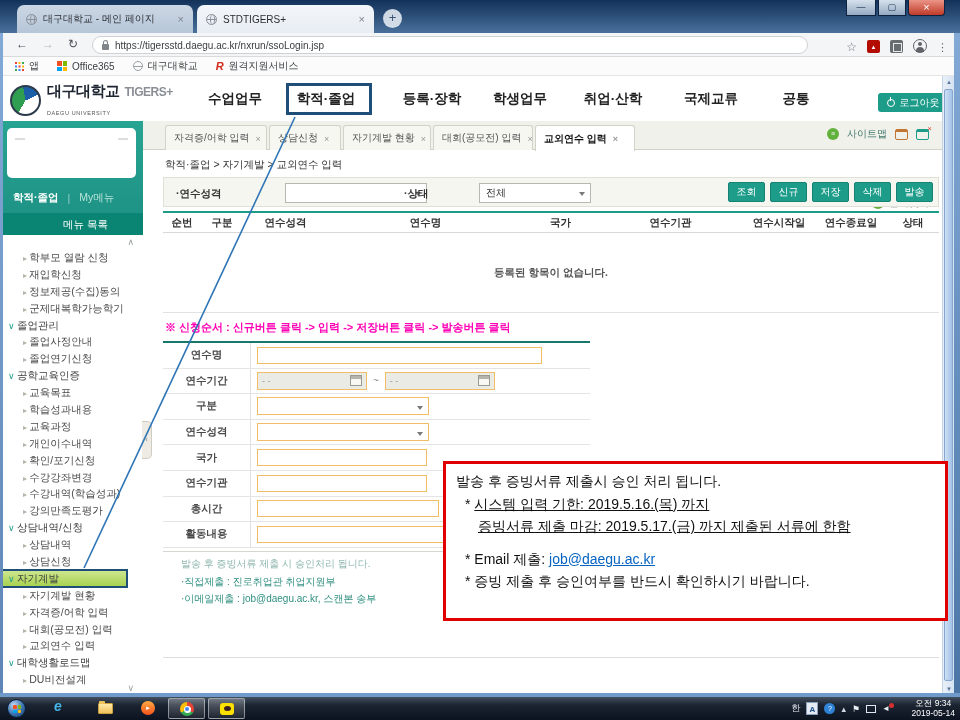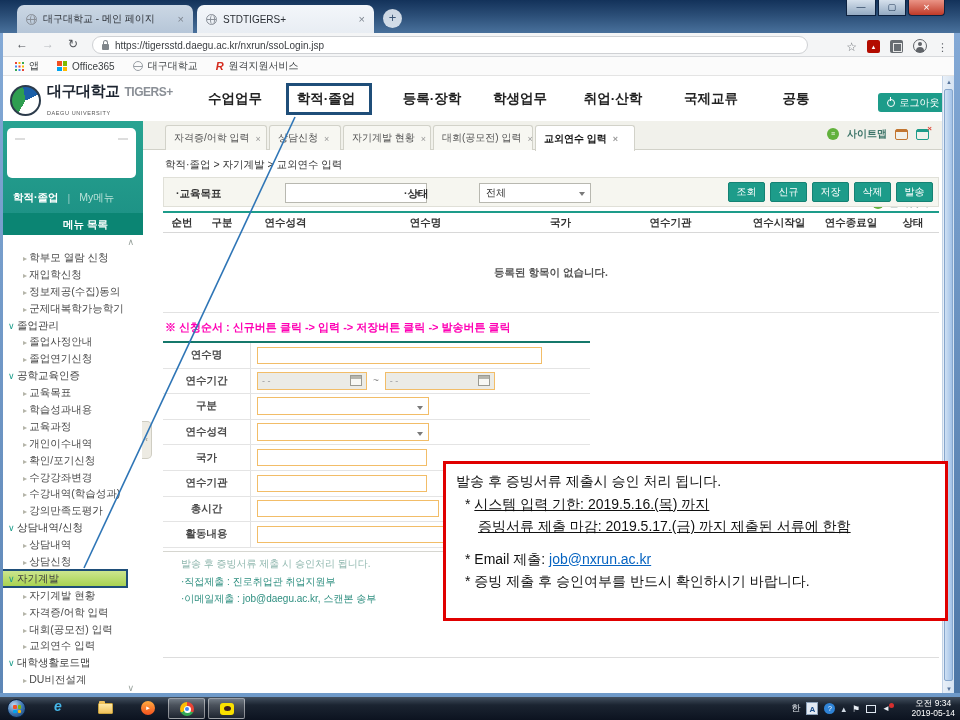--- a/index.html
+++ b/index.html
@@ -87,21 +87,21 @@
 .sidebar { position:absolute; left:0; top:121px; width:143px; height:574px; background:#fff; }
 .sb-top { position:absolute; left:0; top:0; width:143px; height:92px; background:linear-gradient(#28a492,#1e9386); }
 .profile-box { position:absolute; left:7px; top:7px; width:129px; height:50px; background:#fff; border-radius:5px; }
 .profile-box::before { content:""; position:absolute; left:8px; top:10px; width:10px; border-top:2px solid #ddd; }
 .profile-box::after { content:""; position:absolute; right:8px; top:10px; width:10px; border-top:2px solid #ddd; }
 .sb-tabs { position:absolute; left:0; top:62px; width:143px; height:30px; display:flex; align-items:center; font-size:10.5px; }
 .sb-tab-main { color:#fff; font-weight:bold; margin-left:13px; }
 .sb-tab-sep { color:rgba(255,255,255,.5); margin:0 9px; }
 .sb-tab-my { color:#b9e2d8; }
 .sb-menutitle { position:absolute; left:0; top:92px; width:143px; height:22px; background:#0b8573;
-  color:#fff; font-weight:bold; font-size:10.5px; text-align:center; line-height:22px;padding-left:28px; }
+  color:#fff; font-weight:normal; font-size:10.5px; text-align:center; line-height:22px;padding-left:28px; }
 .sb-chev-up { position:absolute; top:116px; right:9px; color:#9aa39e; font-size:9px; }
 .sb-chev-up::before{content:"∧";}
 .sb-chev-dn { position:absolute; bottom:2px; right:9px; color:#9aa39e; font-size:9px; z-index:2; }
 .sb-chev-dn::before{content:"∨";}
 .sb-menu { position:absolute; left:0; top:128px; width:143px; }
 .mi { height:16.9px; line-height:16.9px; font-size:10.5px; color:#4a4a4a; white-space:nowrap; }
 .mi.leaf { padding-left:23px; }
 .mi.leaf::before { content:"▸ "; color:#b3b3a7; font-size:8px; }
 .mi.grp { padding-left:8px; color:#3e3e3e; }
 .mi.grp::before { content:"∨ "; color:#1d9c8a; font-size:9px; }
@@ -113,21 +113,21 @@
 
 
 .main { position:absolute; left:143px; top:121px; width:800px; height:574px; background:#fff; }
 .tabstrip { position:absolute; left:0; top:0; width:800px; height:29px; background:#f1f1eb; border-bottom:1px solid #d2d2c9; }
 .wtab { position:absolute; top:4px; height:25px; background:#f7f7f2; border:1px solid #d2d2c9; border-bottom:none;
   border-radius:3px 3px 0 0; display:flex; align-items:center; gap:6px; padding:0 8px; font-size:10px; color:#555; white-space:nowrap; }
 .wtab .x::before { content:"×"; color:#999; font-size:9px; }
 .wtab.active { background:#fff; height:26px; font-weight:bold; color:#111; z-index:2; }
 .wt0{left:22px; width:102px;} .wt1{left:126px; width:72px;} .wt2{left:200px; width:88px;}
 .wt3{left:290px; width:100px;} .wt4{left:392px; width:100px;}
-.sitemap-cluster { position:absolute; right:14px; top:6px; display:flex; align-items:center; gap:8px; font-size:10px; color:#3c7468;font-weight:bold; }
+.sitemap-cluster { position:absolute; right:14px; top:6px; display:flex; align-items:center; gap:8px; font-size:10px; color:#3c7468; }
 .gcirc { width:12px; height:12px; border-radius:50%; background:#62b13c; color:#fff; font-size:7px; line-height:12px; text-align:center; }
 .gcirc.menu::before{content:"≡";} .gcirc.plus::before{content:"+";}
 .win-ico { width:13px; height:11px; border-radius:2px; position:relative; }
 .win-ico.orange { border:1.5px solid #c27631; } .win-ico.orange::before{content:""; position:absolute; left:0; right:0; top:0; height:2.5px; background:#c27631;}
 .win-ico.teal { border:1.5px solid #1d9c8a; } .win-ico.teal::before{content:""; position:absolute; left:0; right:0; top:0; height:2.5px; background:#1d9c8a;}
 .win-ico.teal::after{content:"×"; position:absolute; right:-4px; top:-6px; color:#d43; font-size:8px;}
 .breadcrumb { position:absolute; left:22px; top:37px; font-size:10.5px; font-weight:normal; color:#333; }
 .favorite { position:absolute; right:14px; top:35px; display:flex; align-items:center; gap:5px; font-size:10px; color:#4a7a6e;margin-top:40px; }
 
 .filterbar { position:absolute; left:20px; top:56px; width:776px; height:30px; background:#f6f6f0; border:1px solid #e0e0d8; }
@@ -393,21 +393,21 @@
       <span class="win-ico orange"></span>
       <span class="win-ico teal"></span>
     </div>
     <div class="breadcrumb">학적·졸업 &gt; 자기계발 &gt; 교외연수 입력</div>
     <div class="favorite">
       <span class="gcirc plus"></span>
       <span>즐겨찾기</span>
     </div>
 
     <div class="filterbar">
-      <span class="f-label fl1">·교육목표</span>
+      <span class="f-label fl1">·연수성격</span>
       <div class="f-select fs1">
           <span class="selarr"></span>
         </div>
       <span class="f-label fl2">·상태</span>
       <div class="f-select fs2">
         <span>전체</span>
         <span class="selarr"></span>
       </div>
       <div class="btnrow">
         <span class="tbtn">조회</span>
@@ -517,21 +517,21 @@
 
   <div class="anno-navbox"></div>
   <svg class="anno-svg">
     <line x1="295" y1="117" x2="84" y2="568" stroke="#2e75b6" stroke-width="1.6"></line>
   </svg>
   <div class="anno-red">
     <div>발송 후 증빙서류 제출시 승인 처리 됩니다.</div>
     <div class="ind1"><span>* </span><span class="u">시스템 입력 기한: 2019.5.16.(목) 까지</span></div>
     <div class="ind2"><span class="u">증빙서류 제출 마감: 2019.5.17.(금) 까지 제출된 서류에 한함</span></div>
     <div class="spacer"></div>
-    <div class="ind1"><span>* Email 제출: </span><span class="link">job@nxrun.ac.kr</span></div>
+    <div class="ind1"><span>* Email 제출: </span><span class="link">job@daegu.ac.kr</span></div>
     <div class="ind1">* 증빙 제출 후 승인여부를 반드시 확인하시기 바랍니다.</div>
   </div>
 
   <div class="taskbar">
     <div class="orb">
         <span class="orbflag">
           <i></i>
           <i></i>
           <i></i>
           <i></i>

